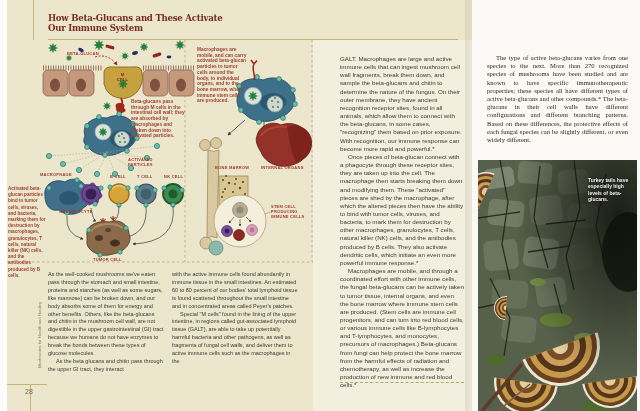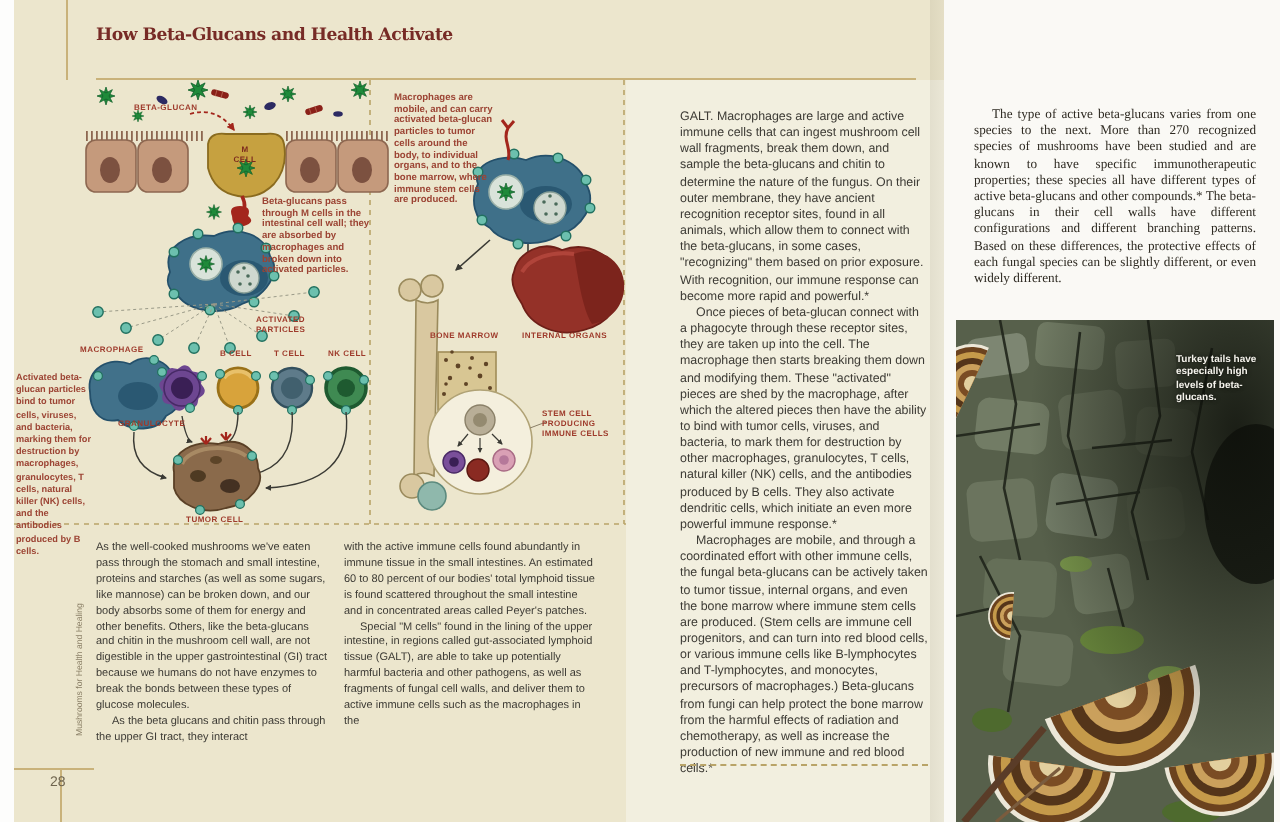--- a/index.html
+++ b/index.html
@@ -39,21 +39,22 @@
 
   <div class="page-left">
     <div class="galt-panel"></div>
 
     <div class="abs rule" style="left:26px;top:0;width:1px;height:40px;"></div>
     <div class="abs rule" style="left:41px;top:39px;width:410px;height:1px;"></div>
     <div class="abs rule" style="left:0;top:384px;width:40px;height:1px;"></div>
     <div class="abs rule" style="left:23px;top:384px;width:1px;height:27px;"></div>
 
     <div class="abs title" style="left:41px;top:13px;">
-      <div>How Beta-Glucans and Health Activate</div>
+      <div>How Beta-Glucans and These Activate</div>
+      <div>Our Immune System</div>
     </div>
 
     <svg class="abs" style="left:0;top:40px;" width="306" height="224" viewBox="0 0 306 224">
       <defs>
         <g id="gstar">
           <path d="M0,-5 L1.2,-1.2 L5,0 L1.2,1.2 L0,5 L-1.2,1.2 L-5,0 L-1.2,-1.2 Z"></path>
           <path d="M0,-5 L1.2,-1.2 L5,0 L1.2,1.2 L0,5 L-1.2,1.2 L-5,0 L-1.2,-1.2 Z" transform="rotate(45)"></path>
         </g>
         <marker id="ah" viewBox="0 0 6 6" refX="5" refY="3" markerWidth="4.5" markerHeight="4.5" orient="auto">
           <path d="M0,0 L6,3 L0,6 Z" fill="#3a3a34"></path>

